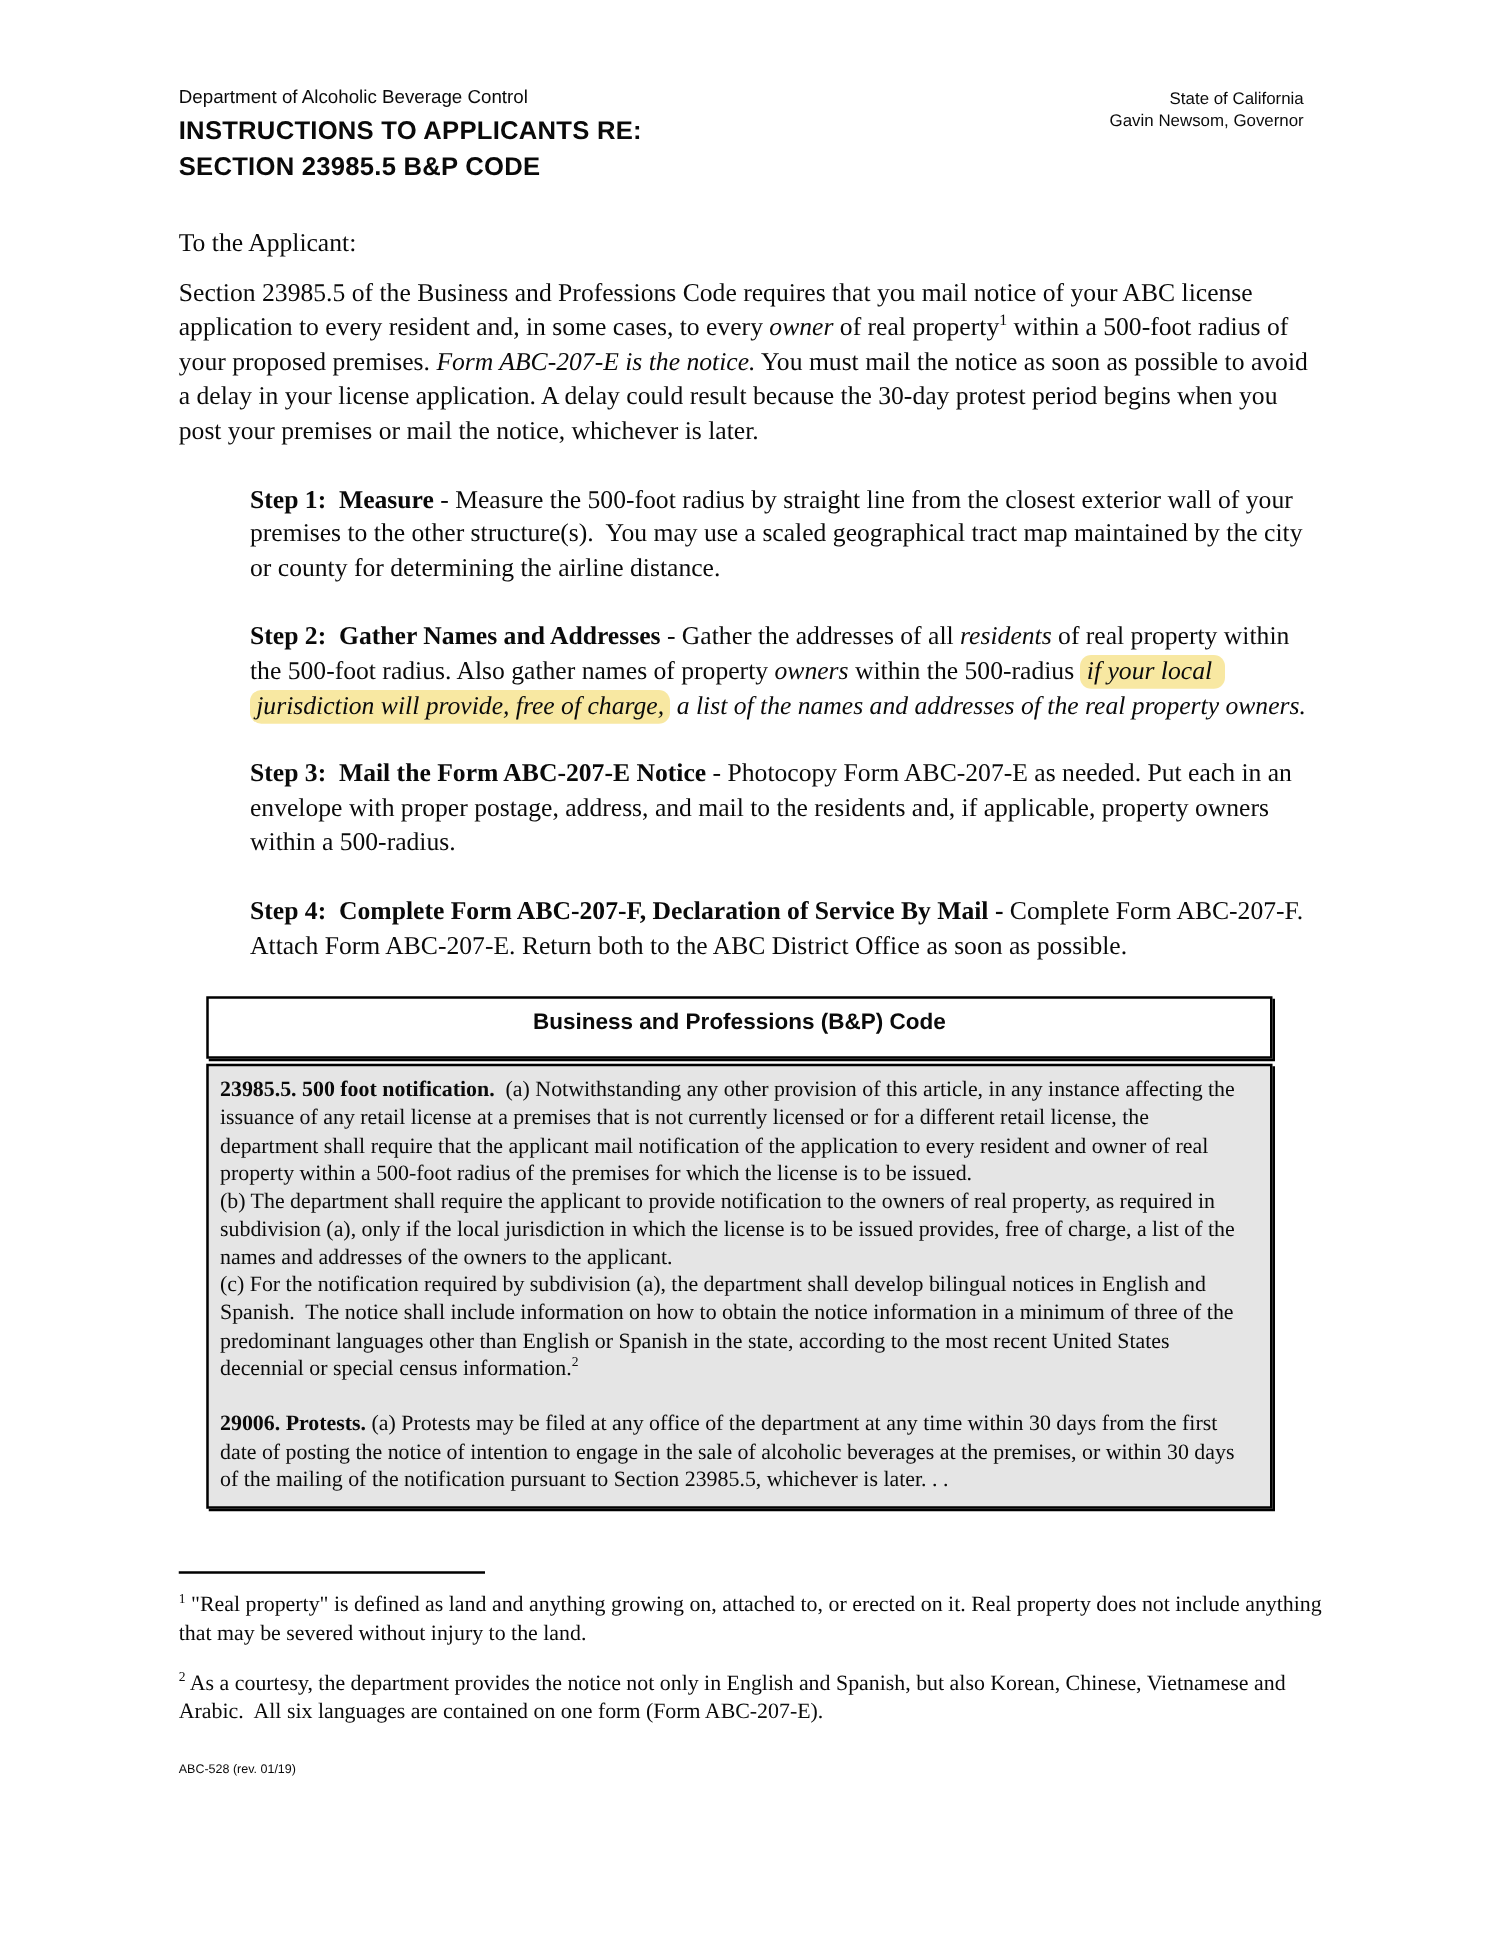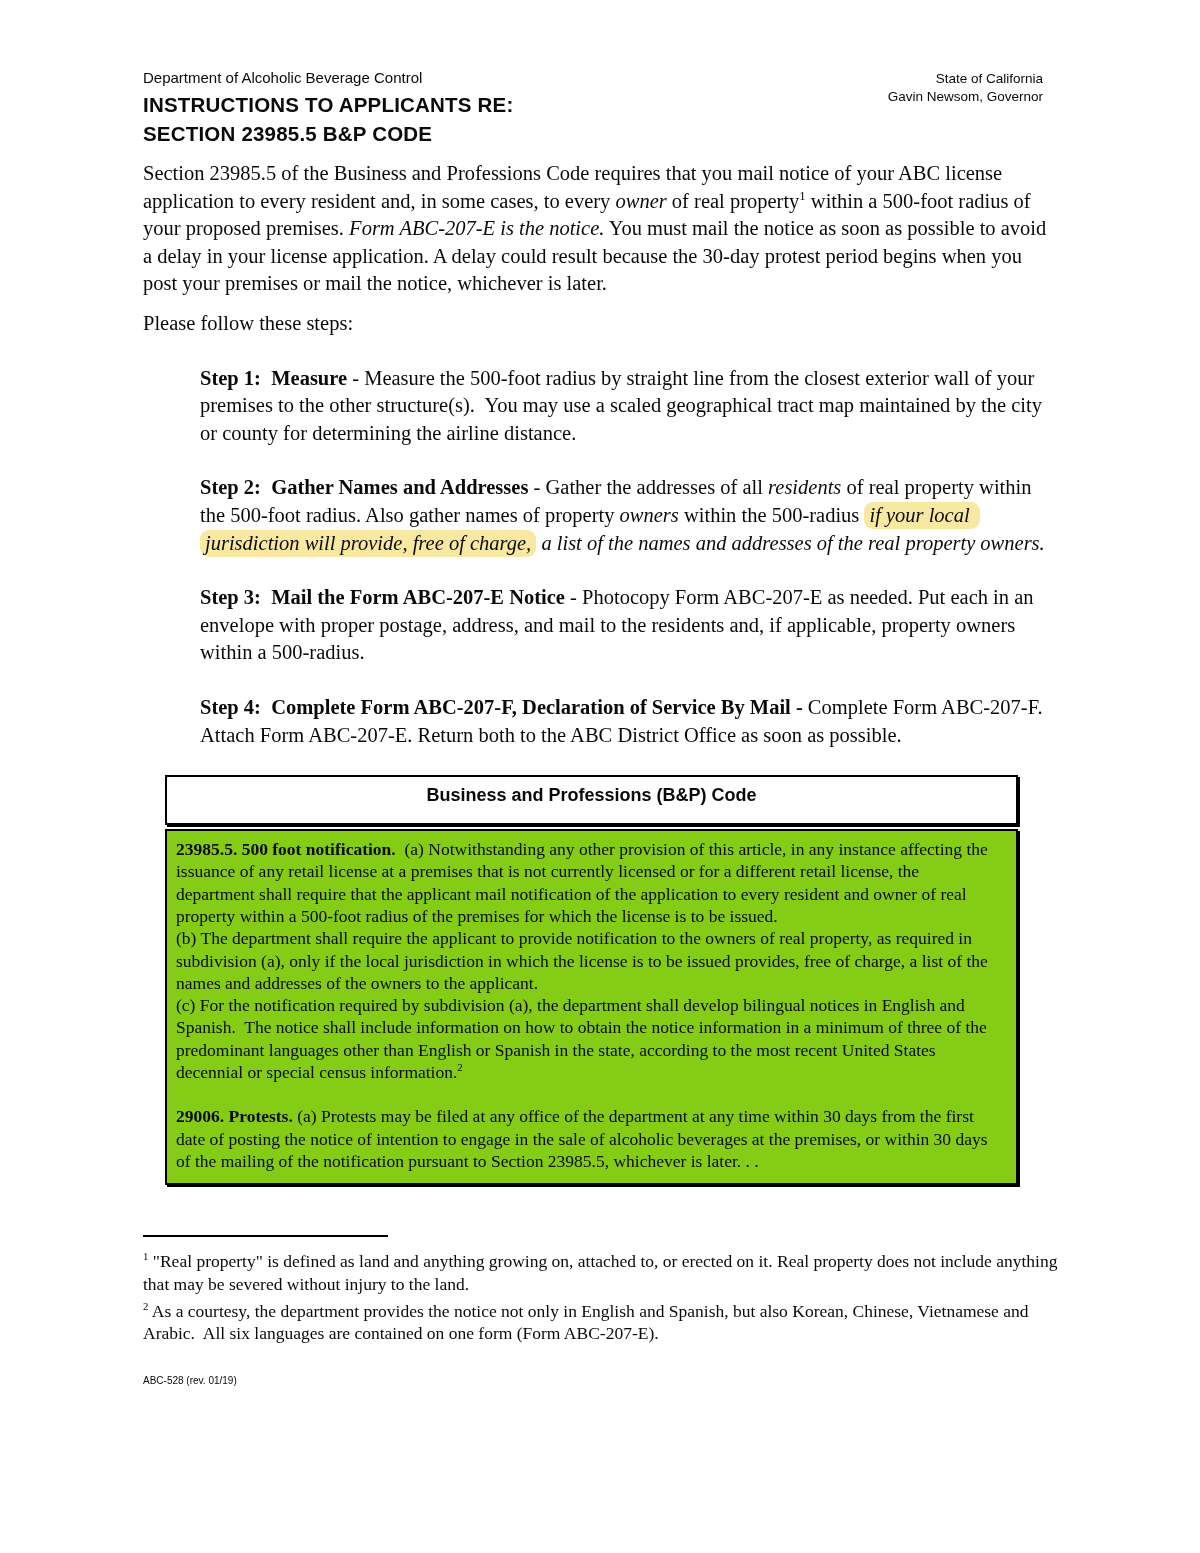--- a/index.html
+++ b/index.html
@@ -32,51 +32,51 @@
         box-decoration-break:clone; -webkit-box-decoration-break:clone; }
   sup { font-size:0.62em; line-height:0; }
 
   .bp-box { margin-left:22px; margin-top:26px; width:853px; box-sizing:border-box;
             font-size:17.5px; line-height:22.3px; }
   .bp-head { border:2px solid #000; box-shadow:2px 2px 0 #000; height:50px;
              box-sizing:border-box; text-align:center;
              font-family:"Liberation Sans", sans-serif; font-weight:bold;
              font-size:18px; padding-top:7px; background:#fff; }
   .bp-body { border:2px solid #000; box-shadow:2px 2px 0 #000; margin-top:4px;
-             padding:7px 26px 11px 9px; box-sizing:border-box; background:#84cc16; }
+             padding:7px 26px 11px 9px; box-sizing:border-box; background:#e5e5e5; }
   .bp-gap { height:22px; }
 
   .footnotes { margin-top:50px; font-size:17.5px; line-height:22.3px; }
   .fn-rule { width:245px; height:2px; background:#000; border:none; margin:0; }
   .fn { margin-top:13px; }
-  .fn-2 { margin-top:5px; }
+  .fn-2 { margin-top:18px; }
 
   .footer { margin-top:31px; font-family:"Liberation Sans", sans-serif; font-size:10px; }
 </style>
 </head>
 <body>
 
 <div class="page">
 
   <div class="hdr">
     <div>
       <div class="hdr-dept">Department of Alcoholic Beverage Control</div>
       <div class="hdr-title">INSTRUCTIONS TO APPLICANTS RE:</div>
       <div class="hdr-title">SECTION 23985.5 B&amp;P CODE</div>
     </div>
     <div class="hdr-right">
       <div>State of California</div>
       <div>Gavin Newsom, Governor</div>
     </div>
   </div>
 
+  <div class="body-text salutation">To the Applicant:</div>
 
   <div class="body-text para rich"><span>Section 23985.5 of the Business and Professions Code requires that you mail notice of your ABC license application to every resident and, in some cases, to every </span><span class="it">owner</span><span> of real property</span><sup>1</sup><span> within a 500-foot radius of your proposed premises. </span><span class="it">Form ABC-207-E is the notice.</span><span> You must mail the notice as soon as possible to avoid a delay in your license application. A delay could result because the 30-day protest period begins when you post your premises or mail the notice, whichever is later.</span></div>
 
-  <div class="body-text para">Please follow these steps:</div>
 
   <div class="steps body-text">
     <div class="step rich"><span class="bd">Step 1:  Measure</span><span> - Measure the 500-foot radius by straight line from the closest exterior wall of your premises to the other structure(s).  You may use a scaled geographical tract map maintained by the city or county for determining the airline distance.</span></div>
     <div class="step rich"><span class="bd">Step 2:  Gather Names and Addresses</span><span> - Gather the addresses of all </span><span class="it">residents</span><span> of real property within the 500-foot radius. Also gather names of property </span><span class="it">owners</span><span> within the 500-radius </span><span class="it hl">if your local jurisdiction will provide, free of charge,</span><span class="it"> </span><span class="it">a list of the names and addresses of the real property owners.</span></div>
     <div class="step rich"><span class="bd">Step 3:  Mail the Form ABC-207-E Notice</span><span> - Photocopy Form ABC-207-E as needed. Put each in an envelope with proper postage, address, and mail to the residents and, if applicable, property owners within a 500-radius.</span></div>
     <div class="step rich"><span class="bd">Step 4:  Complete Form ABC-207-F, Declaration of Service By Mail -</span><span> Complete Form ABC-207-F. Attach Form ABC-207-E. Return both to the ABC District Office as soon as possible.</span></div>
   </div>
 
   <div class="bp-box">
     <div class="bp-head">Business and Professions (B&amp;P) Code</div>

